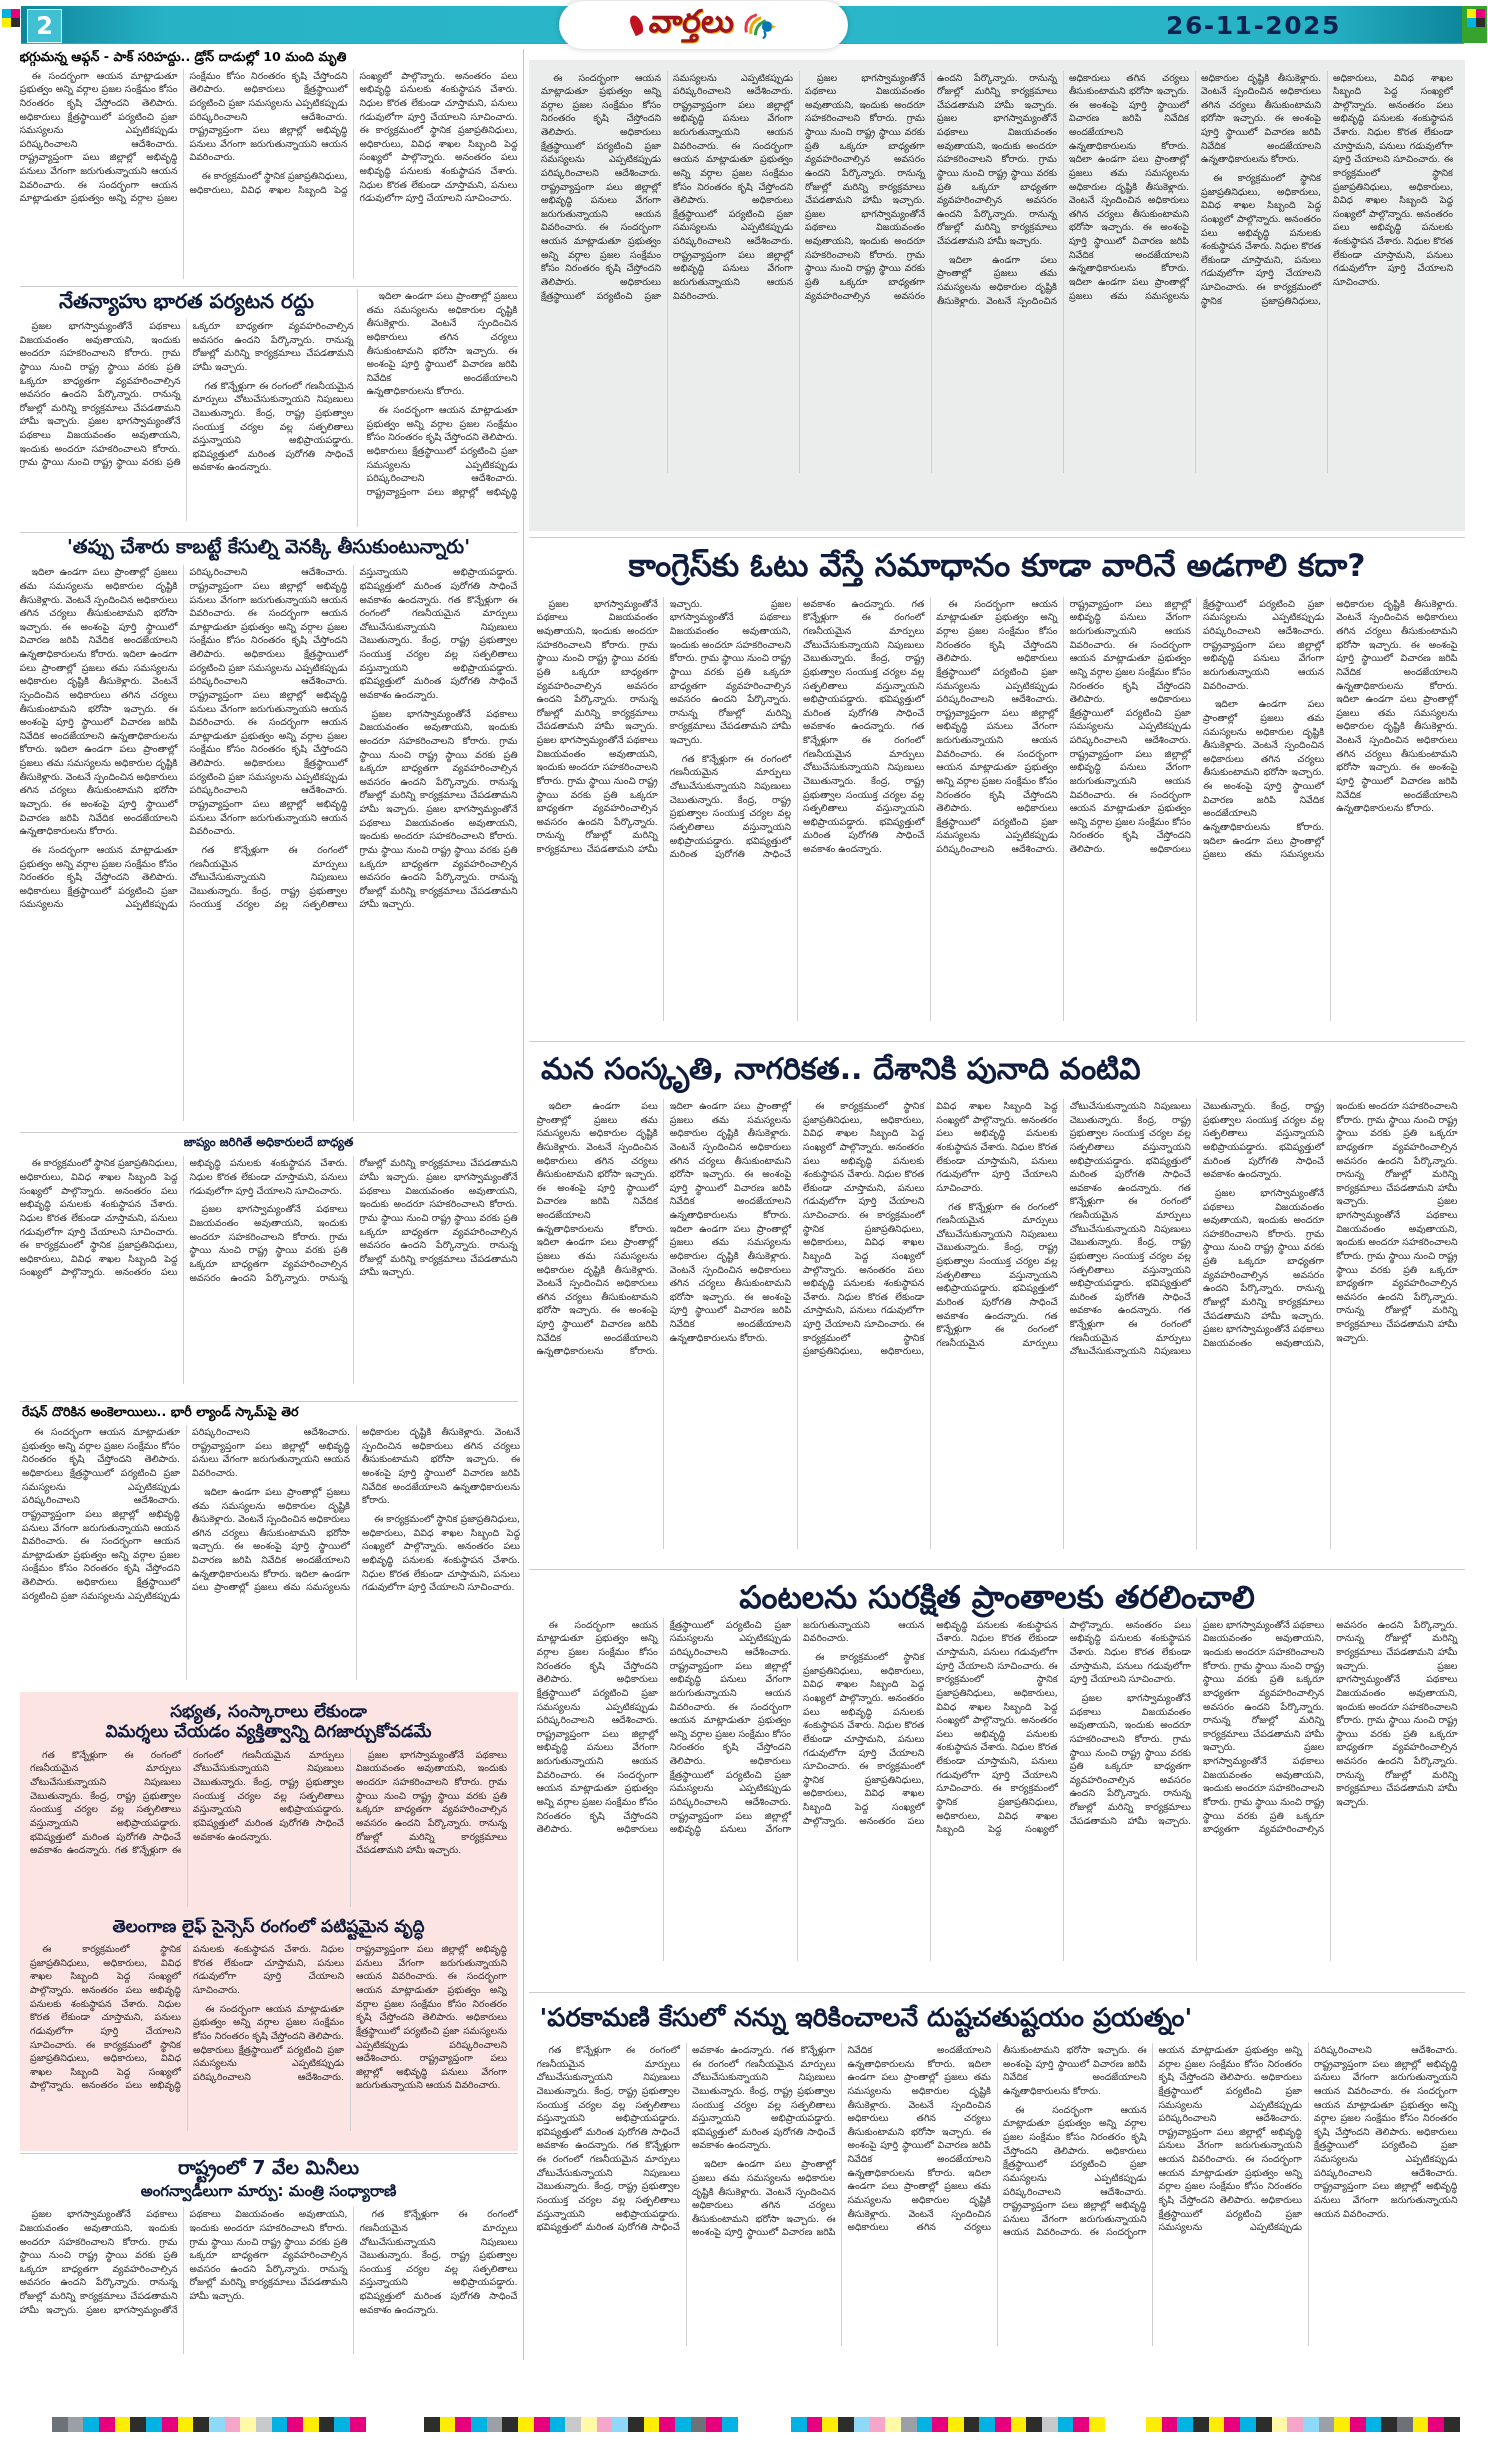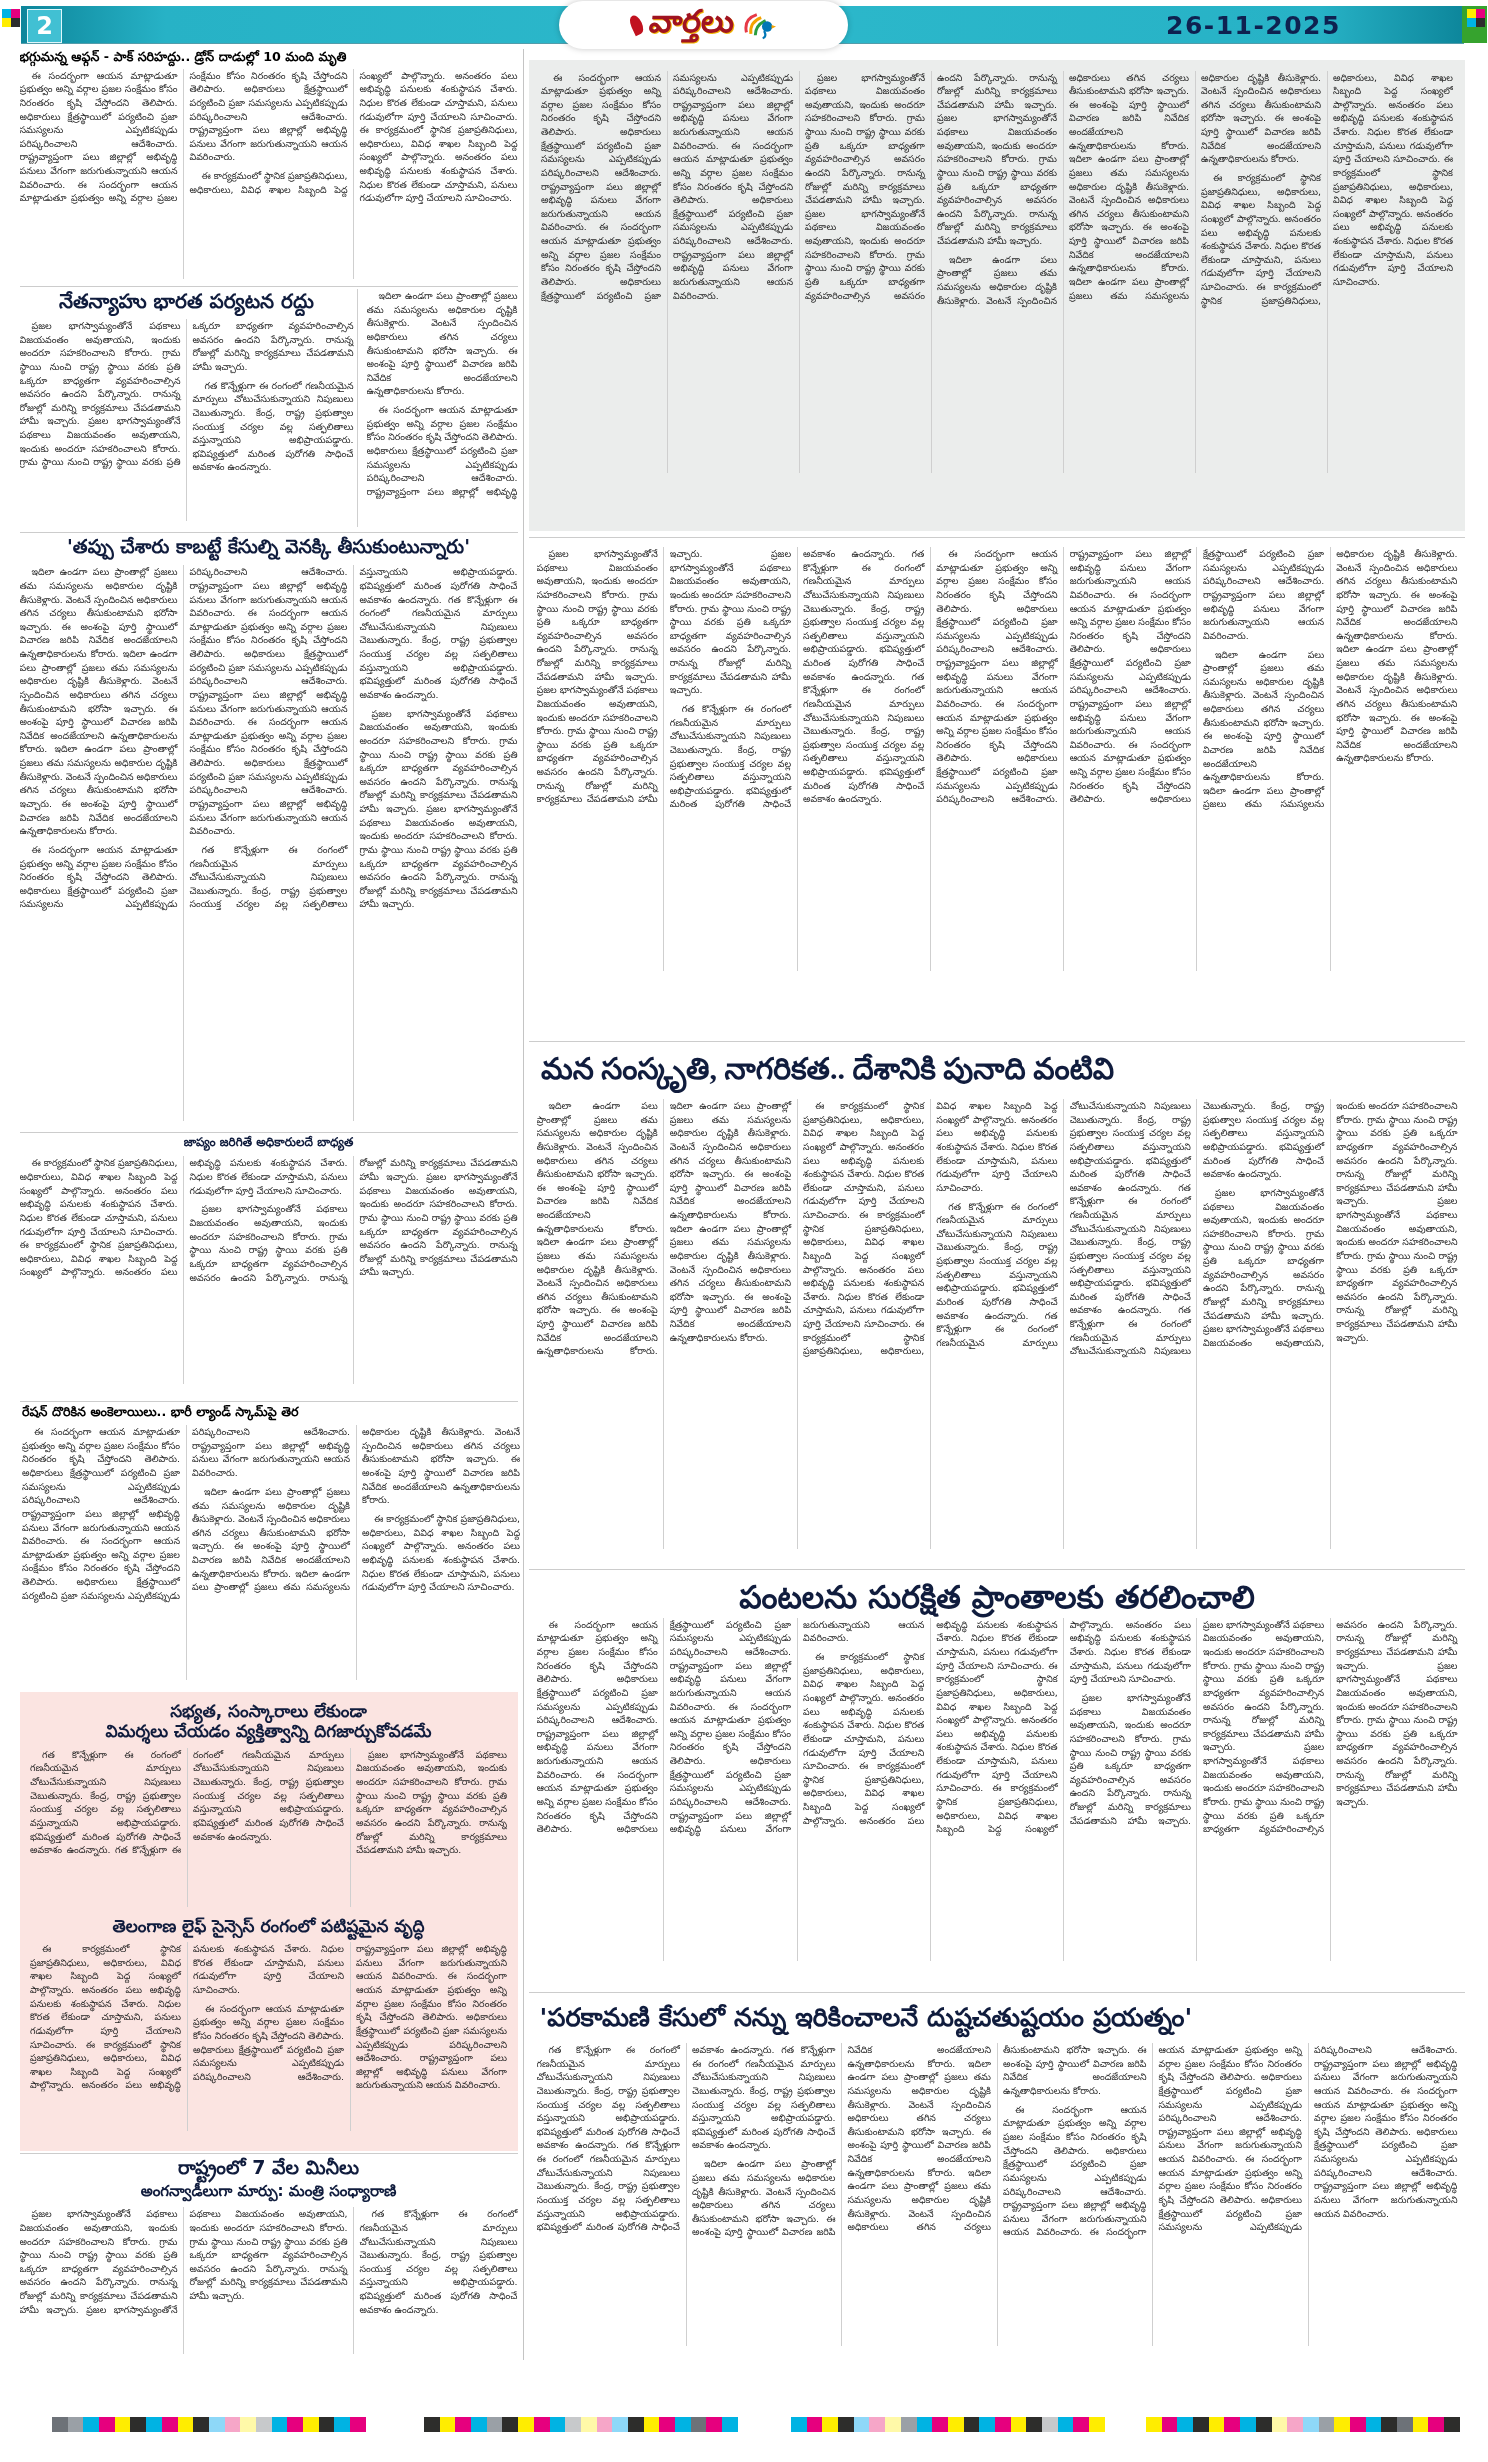--- a/index.html
+++ b/index.html
@@ -80,21 +80,21 @@
 
   
   #r1{left:529px;top:60px;width:936px;height:471px;background:#ebedec;
       box-sizing:border-box;padding:10.5px 12px;}
   #r1 h1{font-size:28.5px;margin-bottom:10.5px;}
   #r1 .body{height:402px;}
   #r2{left:529px;top:544px;width:936px;height:490px;box-sizing:border-box;padding:3px 7.5px;}
   #r2 h1{font-size:31.5px;margin-bottom:12px;}
   #r2 .body{height:424px;}
   #r3{left:529px;top:1048px;width:936px;height:514px;box-sizing:border-box;padding:3px 7.5px;}
-  #r3 h1{font-size:30px;margin-bottom:12px;padding-left:4.5px;font-family:Liberation Serif, serif;}
+  #r3 h1{font-size:30px;margin-bottom:12px;padding-left:4.5px;}
   #r3 .body{height:450px;}
   #r4{left:529px;top:1576px;width:936px;height:409px;box-sizing:border-box;padding:3px 7.5px;}
   #r4 h1{font-size:31.5px;margin-bottom:1px;}
   #r4 .body{height:343px;}
   #r5{left:529px;top:1999px;width:936px;height:361px;box-sizing:border-box;padding:3px 7.5px;}
   #r5 h1{font-size:25.5px;margin-bottom:10.5px;padding-left:3px;}
   #r5 .body{height:303px;}
 </style>
 </head>
 <body>
@@ -217,20 +217,21 @@
 <section class="art" id="r1">
   <div class="body cols7">
     <p>ఈ సందర్భంగా ఆయన మాట్లాడుతూ ప్రభుత్వం అన్ని వర్గాల ప్రజల సంక్షేమం కోసం నిరంతరం కృషి చేస్తోందని తెలిపారు. అధికారులు క్షేత్రస్థాయిలో పర్యటించి ప్రజా సమస్యలను ఎప్పటికప్పుడు పరిష్కరించాలని ఆదేశించారు. రాష్ట్రవ్యాప్తంగా పలు జిల్లాల్లో అభివృద్ధి పనులు వేగంగా జరుగుతున్నాయని ఆయన వివరించారు. ఈ సందర్భంగా ఆయన మాట్లాడుతూ ప్రభుత్వం అన్ని వర్గాల ప్రజల సంక్షేమం కోసం నిరంతరం కృషి చేస్తోందని తెలిపారు. అధికారులు క్షేత్రస్థాయిలో పర్యటించి ప్రజా సమస్యలను ఎప్పటికప్పుడు పరిష్కరించాలని ఆదేశించారు. రాష్ట్రవ్యాప్తంగా పలు జిల్లాల్లో అభివృద్ధి పనులు వేగంగా జరుగుతున్నాయని ఆయన వివరించారు. ఈ సందర్భంగా ఆయన మాట్లాడుతూ ప్రభుత్వం అన్ని వర్గాల ప్రజల సంక్షేమం కోసం నిరంతరం కృషి చేస్తోందని తెలిపారు. అధికారులు క్షేత్రస్థాయిలో పర్యటించి ప్రజా సమస్యలను ఎప్పటికప్పుడు పరిష్కరించాలని ఆదేశించారు. రాష్ట్రవ్యాప్తంగా పలు జిల్లాల్లో అభివృద్ధి పనులు వేగంగా జరుగుతున్నాయని ఆయన వివరించారు.</p>
     <p>ప్రజల భాగస్వామ్యంతోనే పథకాలు విజయవంతం అవుతాయని, ఇందుకు అందరూ సహకరించాలని కోరారు. గ్రామ స్థాయి నుంచి రాష్ట్ర స్థాయి వరకు ప్రతి ఒక్కరూ బాధ్యతగా వ్యవహరించాల్సిన అవసరం ఉందని పేర్కొన్నారు. రానున్న రోజుల్లో మరిన్ని కార్యక్రమాలు చేపడతామని హామీ ఇచ్చారు. ప్రజల భాగస్వామ్యంతోనే పథకాలు విజయవంతం అవుతాయని, ఇందుకు అందరూ సహకరించాలని కోరారు. గ్రామ స్థాయి నుంచి రాష్ట్ర స్థాయి వరకు ప్రతి ఒక్కరూ బాధ్యతగా వ్యవహరించాల్సిన అవసరం ఉందని పేర్కొన్నారు. రానున్న రోజుల్లో మరిన్ని కార్యక్రమాలు చేపడతామని హామీ ఇచ్చారు. ప్రజల భాగస్వామ్యంతోనే పథకాలు విజయవంతం అవుతాయని, ఇందుకు అందరూ సహకరించాలని కోరారు. గ్రామ స్థాయి నుంచి రాష్ట్ర స్థాయి వరకు ప్రతి ఒక్కరూ బాధ్యతగా వ్యవహరించాల్సిన అవసరం ఉందని పేర్కొన్నారు. రానున్న రోజుల్లో మరిన్ని కార్యక్రమాలు చేపడతామని హామీ ఇచ్చారు.</p>
     <p>ఇదిలా ఉండగా పలు ప్రాంతాల్లో ప్రజలు తమ సమస్యలను అధికారుల దృష్టికి తీసుకెళ్లారు. వెంటనే స్పందించిన అధికారులు తగిన చర్యలు తీసుకుంటామని భరోసా ఇచ్చారు. ఈ అంశంపై పూర్తి స్థాయిలో విచారణ జరిపి నివేదిక అందజేయాలని ఉన్నతాధికారులను కోరారు. ఇదిలా ఉండగా పలు ప్రాంతాల్లో ప్రజలు తమ సమస్యలను అధికారుల దృష్టికి తీసుకెళ్లారు. వెంటనే స్పందించిన అధికారులు తగిన చర్యలు తీసుకుంటామని భరోసా ఇచ్చారు. ఈ అంశంపై పూర్తి స్థాయిలో విచారణ జరిపి నివేదిక అందజేయాలని ఉన్నతాధికారులను కోరారు. ఇదిలా ఉండగా పలు ప్రాంతాల్లో ప్రజలు తమ సమస్యలను అధికారుల దృష్టికి తీసుకెళ్లారు. వెంటనే స్పందించిన అధికారులు తగిన చర్యలు తీసుకుంటామని భరోసా ఇచ్చారు. ఈ అంశంపై పూర్తి స్థాయిలో విచారణ జరిపి నివేదిక అందజేయాలని ఉన్నతాధికారులను కోరారు.</p>
     <p>ఈ కార్యక్రమంలో స్థానిక ప్రజాప్రతినిధులు, అధికారులు, వివిధ శాఖల సిబ్బంది పెద్ద సంఖ్యలో పాల్గొన్నారు. అనంతరం పలు అభివృద్ధి పనులకు శంకుస్థాపన చేశారు. నిధుల కొరత లేకుండా చూస్తామని, పనులు గడువులోగా పూర్తి చేయాలని సూచించారు. ఈ కార్యక్రమంలో స్థానిక ప్రజాప్రతినిధులు, అధికారులు, వివిధ శాఖల సిబ్బంది పెద్ద సంఖ్యలో పాల్గొన్నారు. అనంతరం పలు అభివృద్ధి పనులకు శంకుస్థాపన చేశారు. నిధుల కొరత లేకుండా చూస్తామని, పనులు గడువులోగా పూర్తి చేయాలని సూచించారు. ఈ కార్యక్రమంలో స్థానిక ప్రజాప్రతినిధులు, అధికారులు, వివిధ శాఖల సిబ్బంది పెద్ద సంఖ్యలో పాల్గొన్నారు. అనంతరం పలు అభివృద్ధి పనులకు శంకుస్థాపన చేశారు. నిధుల కొరత లేకుండా చూస్తామని, పనులు గడువులోగా పూర్తి చేయాలని సూచించారు.</p>
   </div>
 </section>
 
 <section class="art" id="r2">
+  <h1 class="center">కాంగ్రెస్‌కు ఓటు వేస్తే సమాధానం కూడా వారినే అడగాలి కదా?</h1>
   <div class="body cols7">
     <p>ప్రజల భాగస్వామ్యంతోనే పథకాలు విజయవంతం అవుతాయని, ఇందుకు అందరూ సహకరించాలని కోరారు. గ్రామ స్థాయి నుంచి రాష్ట్ర స్థాయి వరకు ప్రతి ఒక్కరూ బాధ్యతగా వ్యవహరించాల్సిన అవసరం ఉందని పేర్కొన్నారు. రానున్న రోజుల్లో మరిన్ని కార్యక్రమాలు చేపడతామని హామీ ఇచ్చారు. ప్రజల భాగస్వామ్యంతోనే పథకాలు విజయవంతం అవుతాయని, ఇందుకు అందరూ సహకరించాలని కోరారు. గ్రామ స్థాయి నుంచి రాష్ట్ర స్థాయి వరకు ప్రతి ఒక్కరూ బాధ్యతగా వ్యవహరించాల్సిన అవసరం ఉందని పేర్కొన్నారు. రానున్న రోజుల్లో మరిన్ని కార్యక్రమాలు చేపడతామని హామీ ఇచ్చారు. ప్రజల భాగస్వామ్యంతోనే పథకాలు విజయవంతం అవుతాయని, ఇందుకు అందరూ సహకరించాలని కోరారు. గ్రామ స్థాయి నుంచి రాష్ట్ర స్థాయి వరకు ప్రతి ఒక్కరూ బాధ్యతగా వ్యవహరించాల్సిన అవసరం ఉందని పేర్కొన్నారు. రానున్న రోజుల్లో మరిన్ని కార్యక్రమాలు చేపడతామని హామీ ఇచ్చారు.</p>
     <p>గత కొన్నేళ్లుగా ఈ రంగంలో గణనీయమైన మార్పులు చోటుచేసుకున్నాయని నిపుణులు చెబుతున్నారు. కేంద్ర, రాష్ట్ర ప్రభుత్వాల సంయుక్త చర్యల వల్ల సత్ఫలితాలు వస్తున్నాయని అభిప్రాయపడ్డారు. భవిష్యత్తులో మరింత పురోగతి సాధించే అవకాశం ఉందన్నారు. గత కొన్నేళ్లుగా ఈ రంగంలో గణనీయమైన మార్పులు చోటుచేసుకున్నాయని నిపుణులు చెబుతున్నారు. కేంద్ర, రాష్ట్ర ప్రభుత్వాల సంయుక్త చర్యల వల్ల సత్ఫలితాలు వస్తున్నాయని అభిప్రాయపడ్డారు. భవిష్యత్తులో మరింత పురోగతి సాధించే అవకాశం ఉందన్నారు. గత కొన్నేళ్లుగా ఈ రంగంలో గణనీయమైన మార్పులు చోటుచేసుకున్నాయని నిపుణులు చెబుతున్నారు. కేంద్ర, రాష్ట్ర ప్రభుత్వాల సంయుక్త చర్యల వల్ల సత్ఫలితాలు వస్తున్నాయని అభిప్రాయపడ్డారు. భవిష్యత్తులో మరింత పురోగతి సాధించే అవకాశం ఉందన్నారు.</p>
     <p>ఈ సందర్భంగా ఆయన మాట్లాడుతూ ప్రభుత్వం అన్ని వర్గాల ప్రజల సంక్షేమం కోసం నిరంతరం కృషి చేస్తోందని తెలిపారు. అధికారులు క్షేత్రస్థాయిలో పర్యటించి ప్రజా సమస్యలను ఎప్పటికప్పుడు పరిష్కరించాలని ఆదేశించారు. రాష్ట్రవ్యాప్తంగా పలు జిల్లాల్లో అభివృద్ధి పనులు వేగంగా జరుగుతున్నాయని ఆయన వివరించారు. ఈ సందర్భంగా ఆయన మాట్లాడుతూ ప్రభుత్వం అన్ని వర్గాల ప్రజల సంక్షేమం కోసం నిరంతరం కృషి చేస్తోందని తెలిపారు. అధికారులు క్షేత్రస్థాయిలో పర్యటించి ప్రజా సమస్యలను ఎప్పటికప్పుడు పరిష్కరించాలని ఆదేశించారు. రాష్ట్రవ్యాప్తంగా పలు జిల్లాల్లో అభివృద్ధి పనులు వేగంగా జరుగుతున్నాయని ఆయన వివరించారు. ఈ సందర్భంగా ఆయన మాట్లాడుతూ ప్రభుత్వం అన్ని వర్గాల ప్రజల సంక్షేమం కోసం నిరంతరం కృషి చేస్తోందని తెలిపారు. అధికారులు క్షేత్రస్థాయిలో పర్యటించి ప్రజా సమస్యలను ఎప్పటికప్పుడు పరిష్కరించాలని ఆదేశించారు. రాష్ట్రవ్యాప్తంగా పలు జిల్లాల్లో అభివృద్ధి పనులు వేగంగా జరుగుతున్నాయని ఆయన వివరించారు. ఈ సందర్భంగా ఆయన మాట్లాడుతూ ప్రభుత్వం అన్ని వర్గాల ప్రజల సంక్షేమం కోసం నిరంతరం కృషి చేస్తోందని తెలిపారు. అధికారులు క్షేత్రస్థాయిలో పర్యటించి ప్రజా సమస్యలను ఎప్పటికప్పుడు పరిష్కరించాలని ఆదేశించారు. రాష్ట్రవ్యాప్తంగా పలు జిల్లాల్లో అభివృద్ధి పనులు వేగంగా జరుగుతున్నాయని ఆయన వివరించారు.</p>
     <p>ఇదిలా ఉండగా పలు ప్రాంతాల్లో ప్రజలు తమ సమస్యలను అధికారుల దృష్టికి తీసుకెళ్లారు. వెంటనే స్పందించిన అధికారులు తగిన చర్యలు తీసుకుంటామని భరోసా ఇచ్చారు. ఈ అంశంపై పూర్తి స్థాయిలో విచారణ జరిపి నివేదిక అందజేయాలని ఉన్నతాధికారులను కోరారు. ఇదిలా ఉండగా పలు ప్రాంతాల్లో ప్రజలు తమ సమస్యలను అధికారుల దృష్టికి తీసుకెళ్లారు. వెంటనే స్పందించిన అధికారులు తగిన చర్యలు తీసుకుంటామని భరోసా ఇచ్చారు. ఈ అంశంపై పూర్తి స్థాయిలో విచారణ జరిపి నివేదిక అందజేయాలని ఉన్నతాధికారులను కోరారు. ఇదిలా ఉండగా పలు ప్రాంతాల్లో ప్రజలు తమ సమస్యలను అధికారుల దృష్టికి తీసుకెళ్లారు. వెంటనే స్పందించిన అధికారులు తగిన చర్యలు తీసుకుంటామని భరోసా ఇచ్చారు. ఈ అంశంపై పూర్తి స్థాయిలో విచారణ జరిపి నివేదిక అందజేయాలని ఉన్నతాధికారులను కోరారు.</p>
   </div>
 </section>
 
 <section class="art" id="r3">
   <h1>మన సంస్కృతి, నాగరికత.. దేశానికి పునాది వంటివి</h1>

